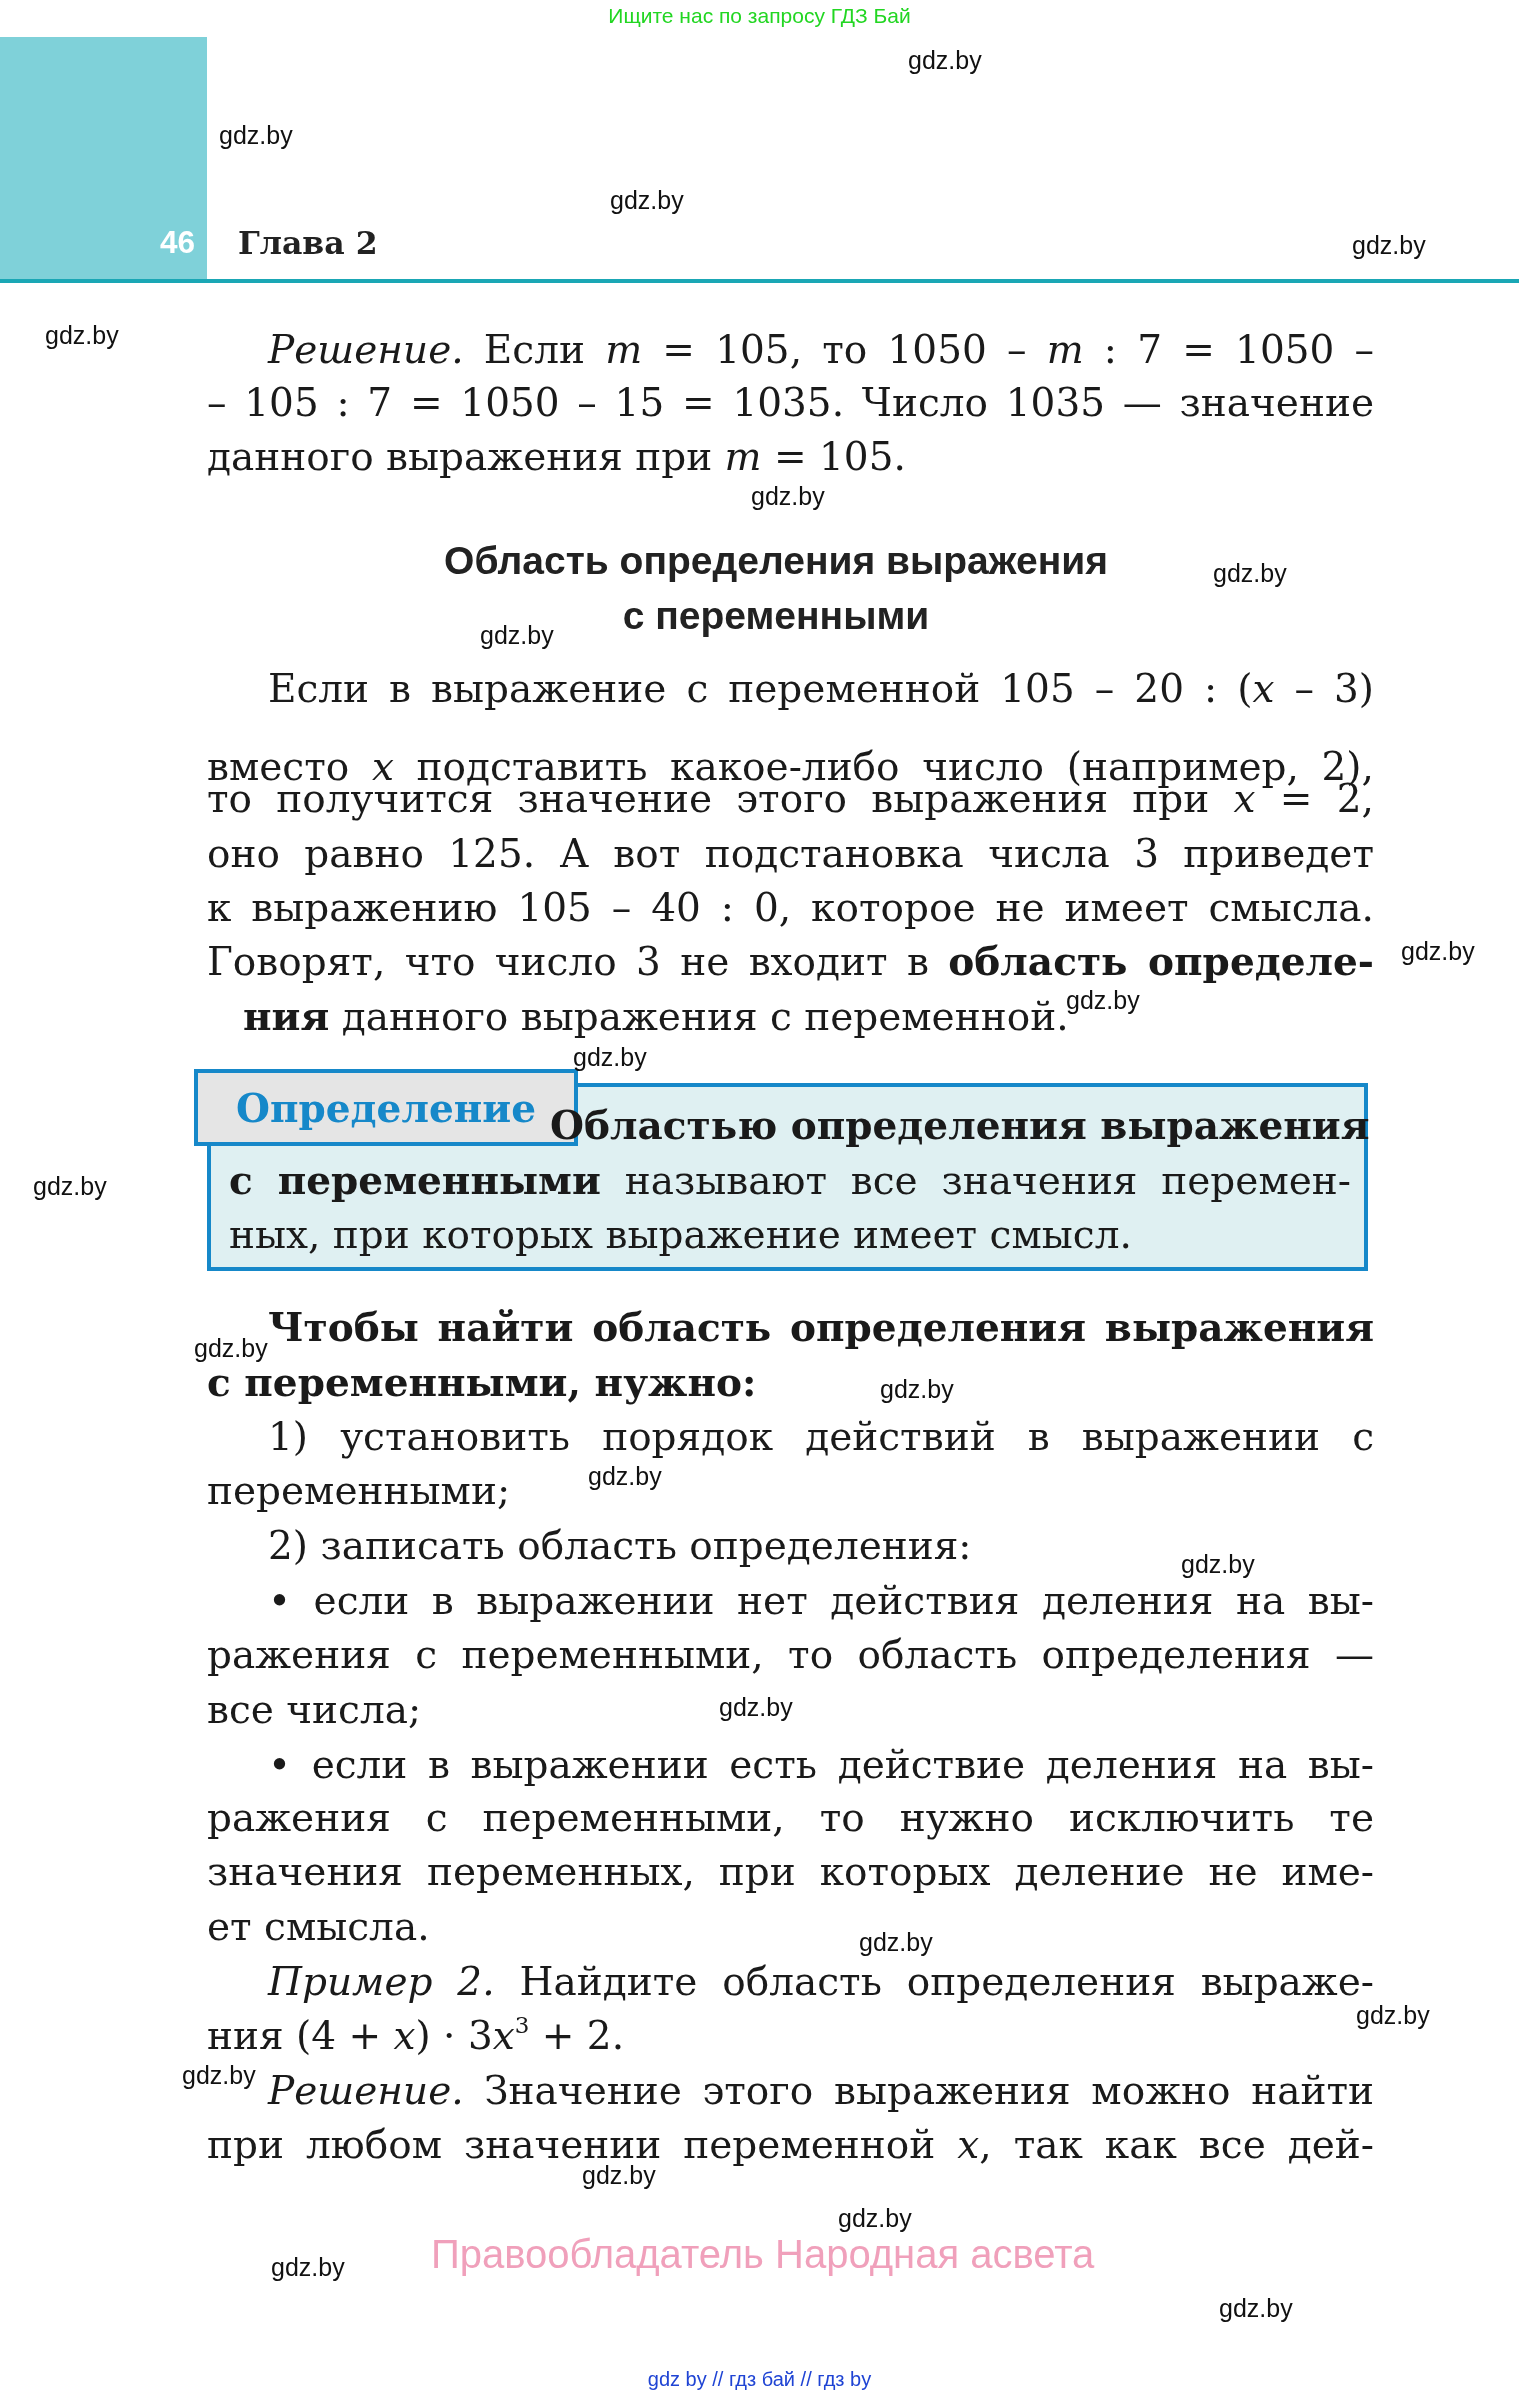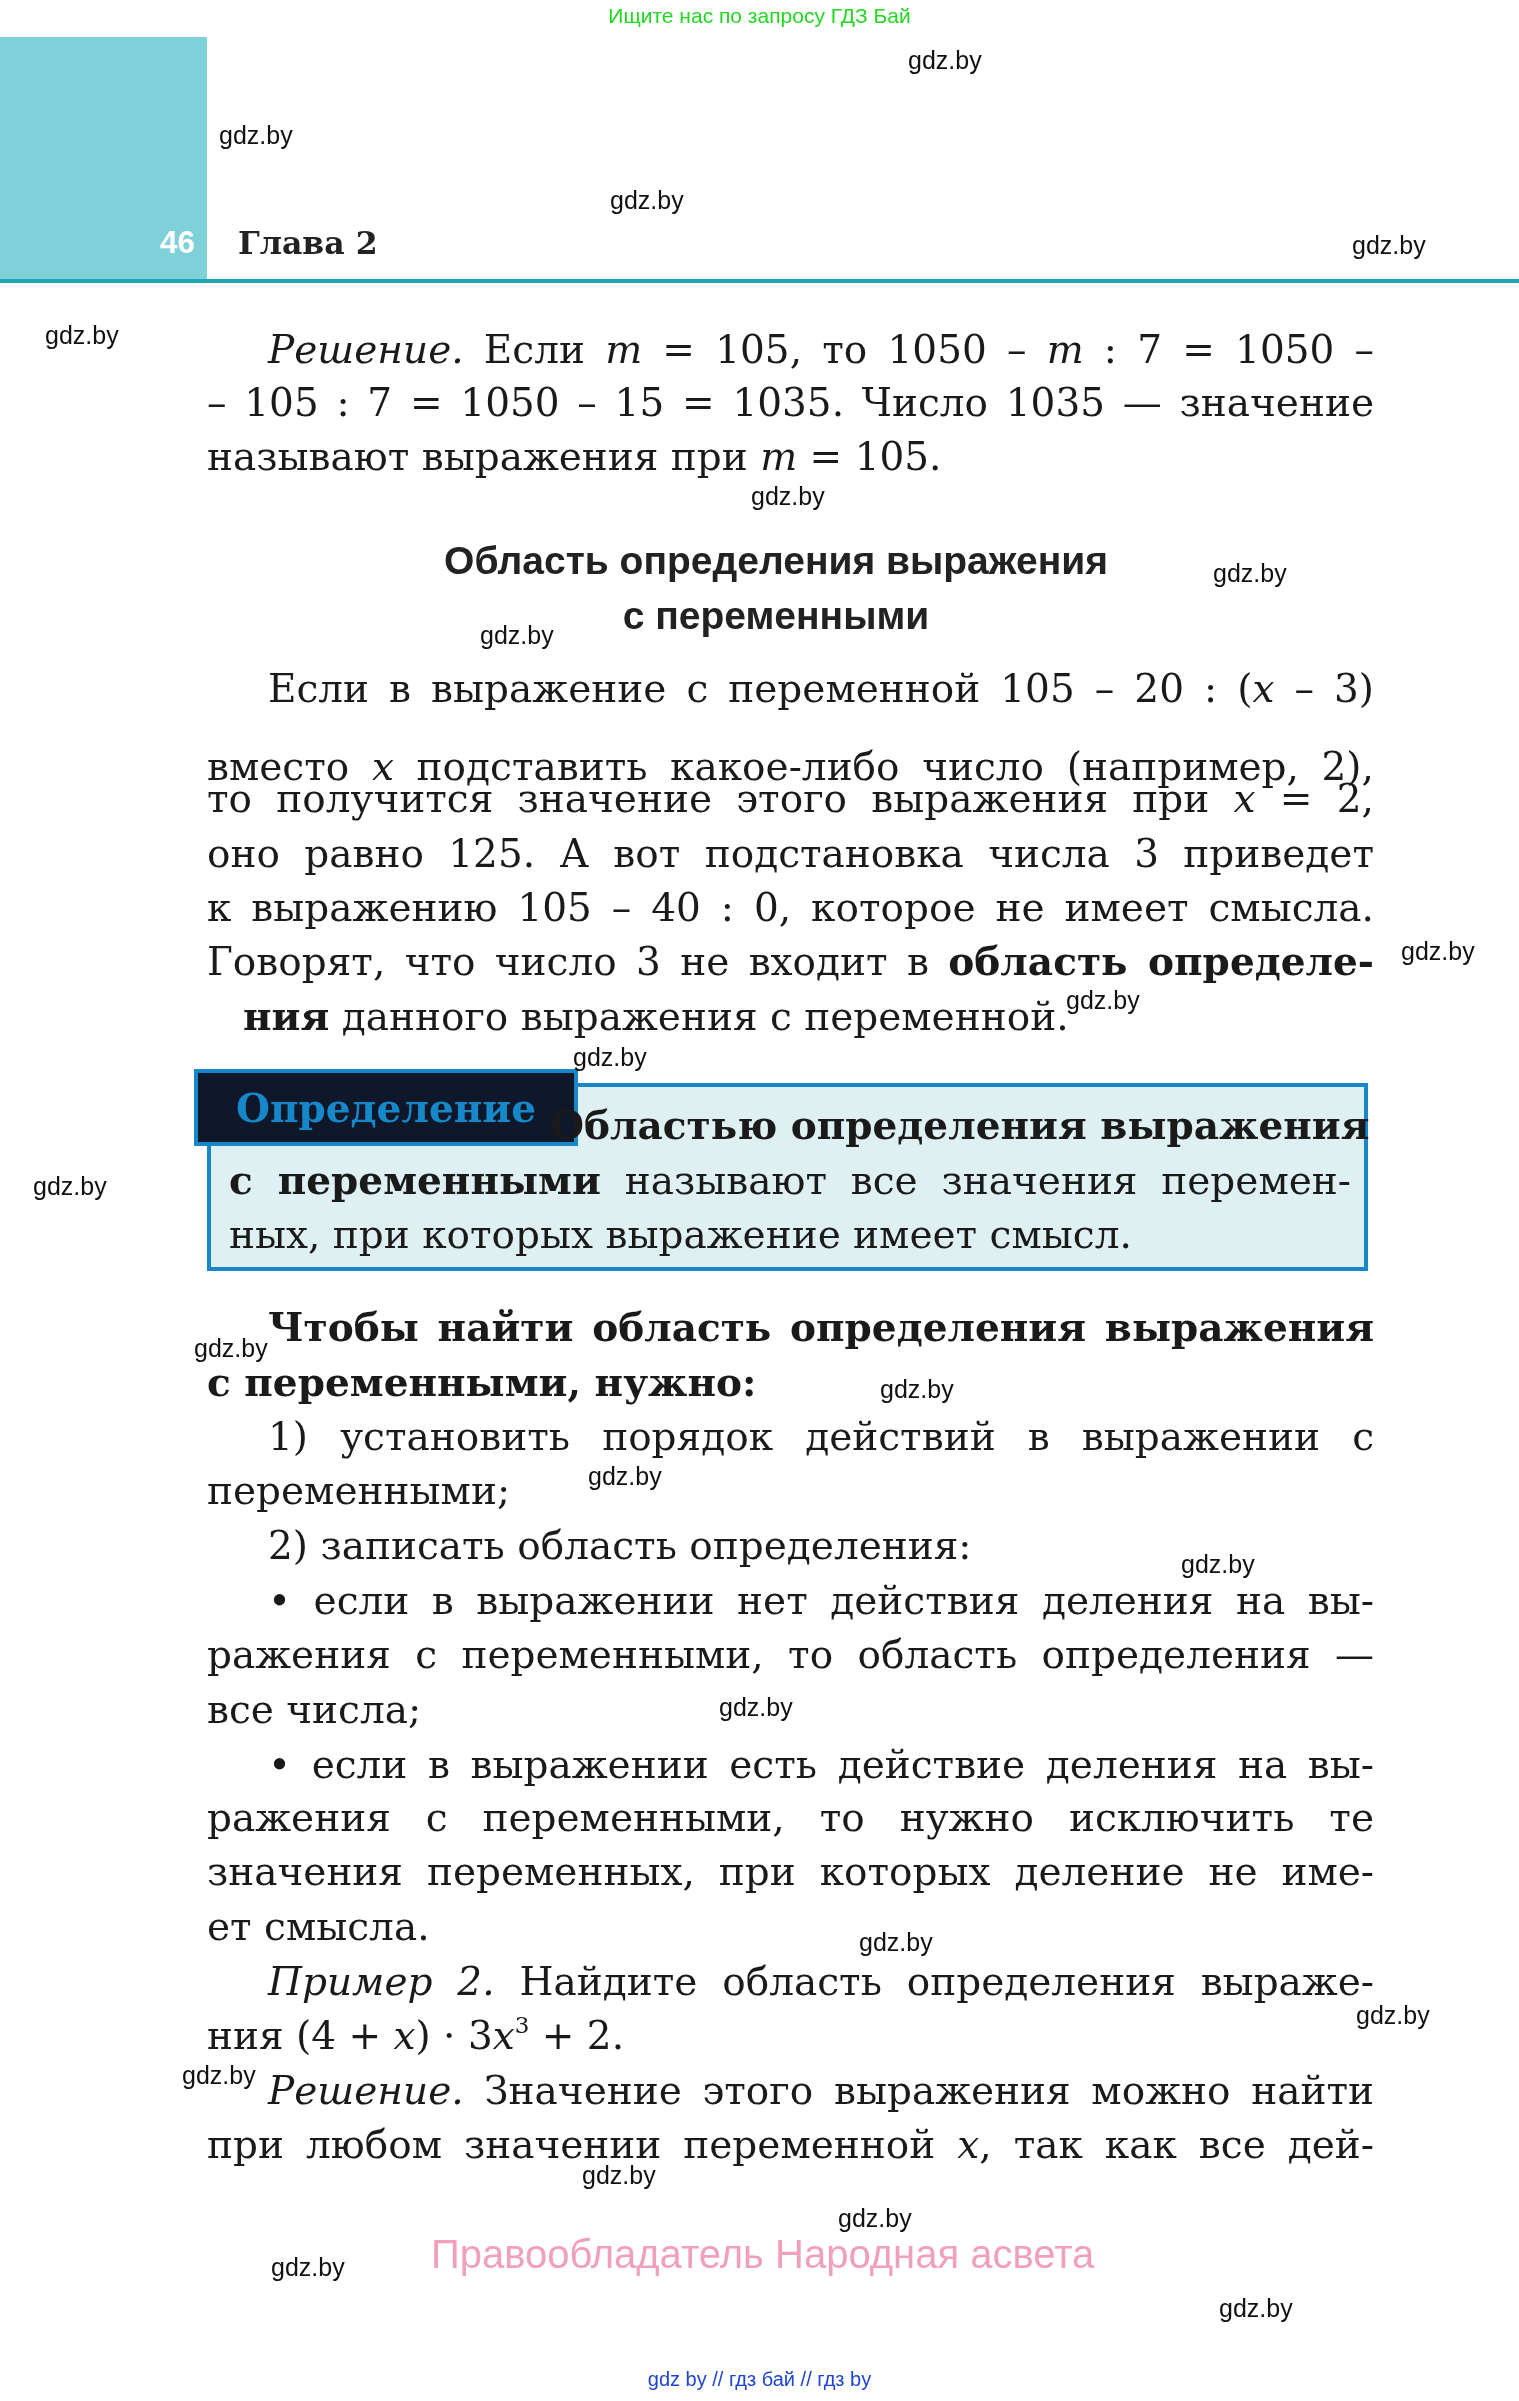--- a/index.html
+++ b/index.html
@@ -20,21 +20,21 @@
   .line.noj { text-align:left; text-align-last:left; }
   .it { font-style:italic; }
   .b { font-weight:bold; }
   sup { font-size:23px; vertical-align:15.8px; line-height:0; }
 
   .heading { position:absolute; left:207px; width:1167px; text-align:center; font-family:"Liberation Sans", sans-serif;
              font-weight:bold; font-size:39px; line-height:51px; color:#222; }
 
   .def-box { position:absolute; left:207px; top:1083px; width:1161px; height:188px; background:#dff0f2;
              border:4.4px solid #1688c9; box-sizing:border-box; }
-  .def-label { position:absolute; left:194px; top:1069px; width:384px; height:77px; background:#0f172a;
+  .def-label { position:absolute; left:194px; top:1069px; width:384px; height:77px; background:#e5e5e5;
                border:4.4px solid #1688c9; box-sizing:border-box; font-family:"DejaVu Serif", serif; font-weight:bold;
                font-size:39px; color:#1688c9; display:flex; align-items:center; justify-content:center; }
 
   .wm { position:absolute; font-family:"Liberation Sans", sans-serif; font-size:25px; color:#111; line-height:28px; white-space:nowrap; }
   .copyright { position:absolute; left:395px; top:2232px; width:735px; font-family:"Liberation Sans", sans-serif;
                font-size:40px; color:#f0a0bb; white-space:nowrap;margin-left:36px; }
   .footer { position:absolute; left:0; width:1519px; top:2368px; text-align:center; font-family:"Liberation Sans", sans-serif;
             font-size:20px; color:#1f44d4; }
 </style>
 </head>
@@ -42,21 +42,21 @@
 
 <div class="abs top-banner">Ищите нас по запросу ГДЗ Бай</div>
 
 <div class="abs chapter-block"></div>
 <div class="abs page-num">46</div>
 <div class="abs chapter-title">Глава 2</div>
 <div class="abs header-rule"></div>
 
 <div class="line indent" style="top:325px;"><span class="it">Решение.</span> <span>Если</span> <span class="it">m</span> <span>= 105,</span> <span>то</span> <span>1050 –</span> <span class="it">m</span> <span>: 7 = 1050 –</span></div>
 <div class="line" style="top:378px;">– 105 : 7 = 1050 – 15 = 1035. Число 1035 — значение</div>
-<div class="line noj" style="top:432px;"><span>называют выражения при</span> <span class="it">m</span> <span>= 105.</span></div>
+<div class="line noj" style="top:432px;"><span>данного выражения при</span> <span class="it">m</span> <span>= 105.</span></div>
 
 <div class="heading" style="top:535px; left:207px; width:1138px;">Область определения выражения</div>
 <div class="heading" style="top:590px; left:207px; width:1138px;">с переменными</div>
 
 <div class="line indent" style="top:664px;"><span>Если в выражение с переменной 105 – 20 : (</span><span class="it">x</span> <span>– 3)</span></div>
 <div class="line" style="top:719px;margin-top:23px;"><span>вместо</span> <span class="it">x</span> <span>подставить какое-либо число (например, 2),</span></div>
 <div class="line" style="top:774px;"><span>то получится значение этого выражения при</span> <span class="it">x</span> <span>= 2,</span></div>
 <div class="line" style="top:829px;">оно равно 125. А вот подстановка числа 3 приведет</div>
 <div class="line" style="top:883px;">к выражению 105 – 40 : 0, которое не имеет смысла.</div>
 <div class="line" style="top:937px;"><span>Говорят, что число 3 не входит в</span> <span class="b">область определе-</span></div>

